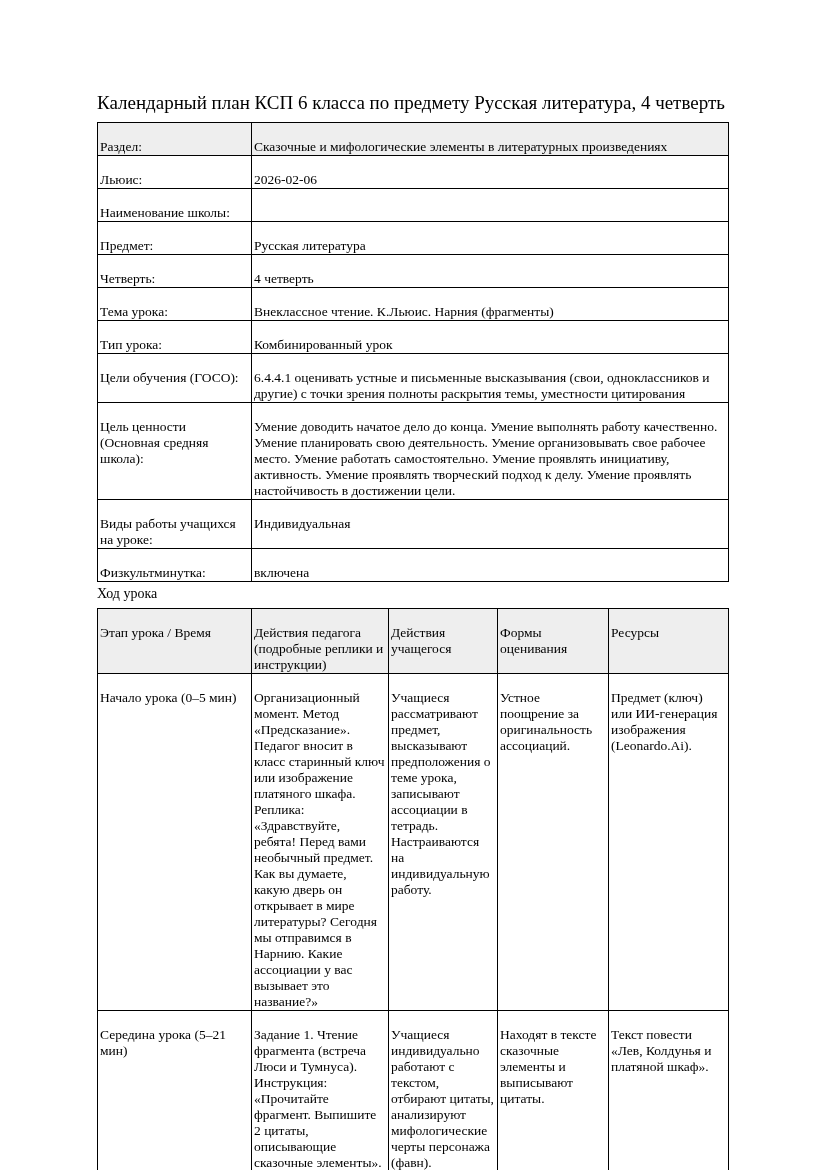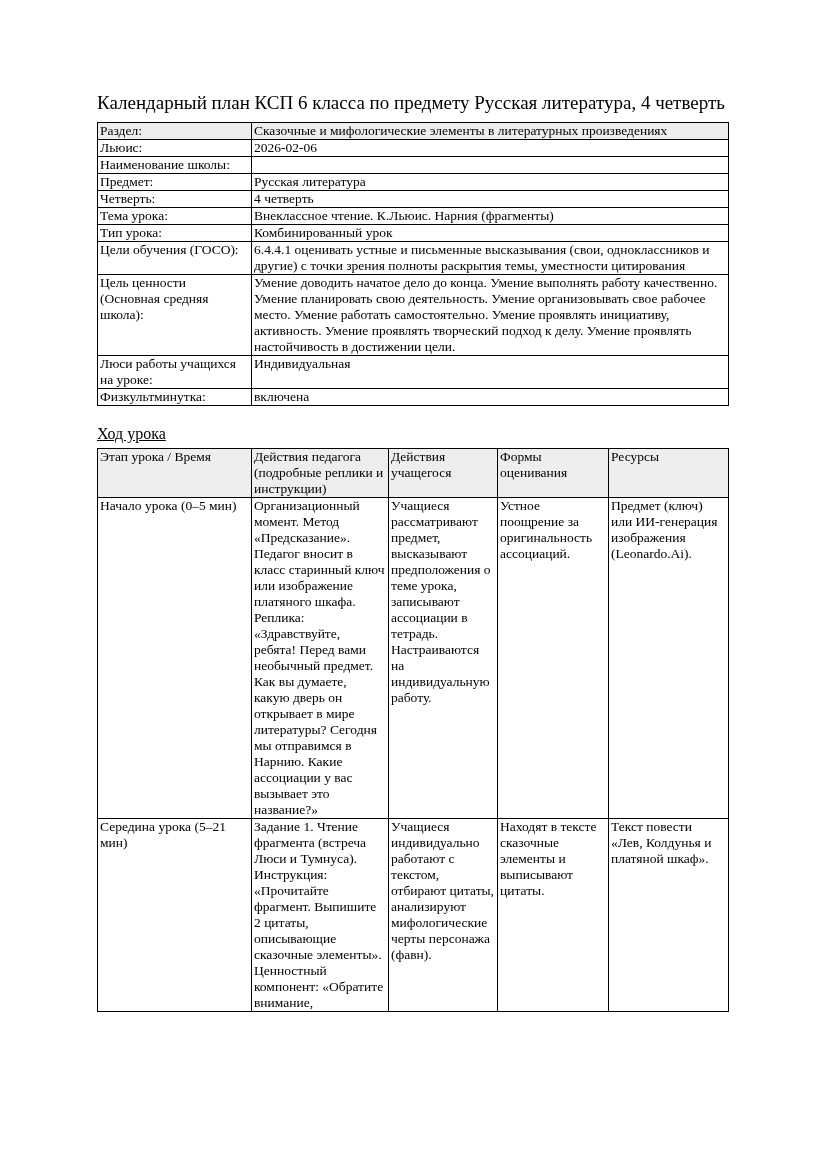--- a/index.html
+++ b/index.html
@@ -24,35 +24,34 @@
     line-height: 16px;
     font-weight: normal;
   }
   table {
     border-collapse: collapse;
     table-layout: fixed;
     width: 631px;
   }
   td, th {
     border: 1px solid #000000;
-    padding: 0 3px 0 2px;
+    padding: 16px 3px 0 2px;
     font-size: 13.5px;
     line-height: 16px;
     font-weight: normal;
     text-align: left;
     vertical-align: top;
     overflow-wrap: break-word;
   }
   tr.shaded td, tr.shaded th { background: #eeeeee; }
   .section-heading {
-    margin: 20px 0 6px 0;
-    font-size: 16px;
+    margin: 4px 0 6px 0;
+    font-size: 14px;
     line-height: 16px;
     font-weight: normal;
-    text-decoration: underline;
   }
   
   .info-table col.c-label { width: 154px; }
   .info-table col.c-value { width: 477px; }
   
   .lesson-table col.c-stage      { width: 154px; }
   .lesson-table col.c-teacher    { width: 137px; }
   .lesson-table col.c-student    { width: 109px; }
   .lesson-table col.c-assessment { width: 111px; }
   .lesson-table col.c-resources  { width: 120px; }
@@ -101,21 +100,21 @@
         </tr>
         <tr>
           <td>Цели обучения (ГОСО):</td>
           <td>6.4.4.1 оценивать устные и письменные высказывания (свои, одноклассников и другие) с точки зрения полноты раскрытия темы, уместности цитирования</td>
         </tr>
         <tr>
           <td>Цель ценности (Основная средняя школа):</td>
           <td>Умение доводить начатое дело до конца. Умение выполнять работу качественно. Умение планировать свою деятельность. Умение организовывать свое рабочее место. Умение работать самостоятельно. Умение проявлять инициативу, активность. Умение проявлять творческий подход к делу. Умение проявлять настойчивость в достижении цели.</td>
         </tr>
         <tr>
-          <td>Люси работы учащихся на уроке:</td>
+          <td>Виды работы учащихся на уроке:</td>
           <td>Индивидуальная</td>
         </tr>
         <tr>
           <td>Физкультминутка:</td>
           <td>включена</td>
         </tr>
       </tbody>
     </table>
 
     <p class="section-heading">Ход урока</p>

